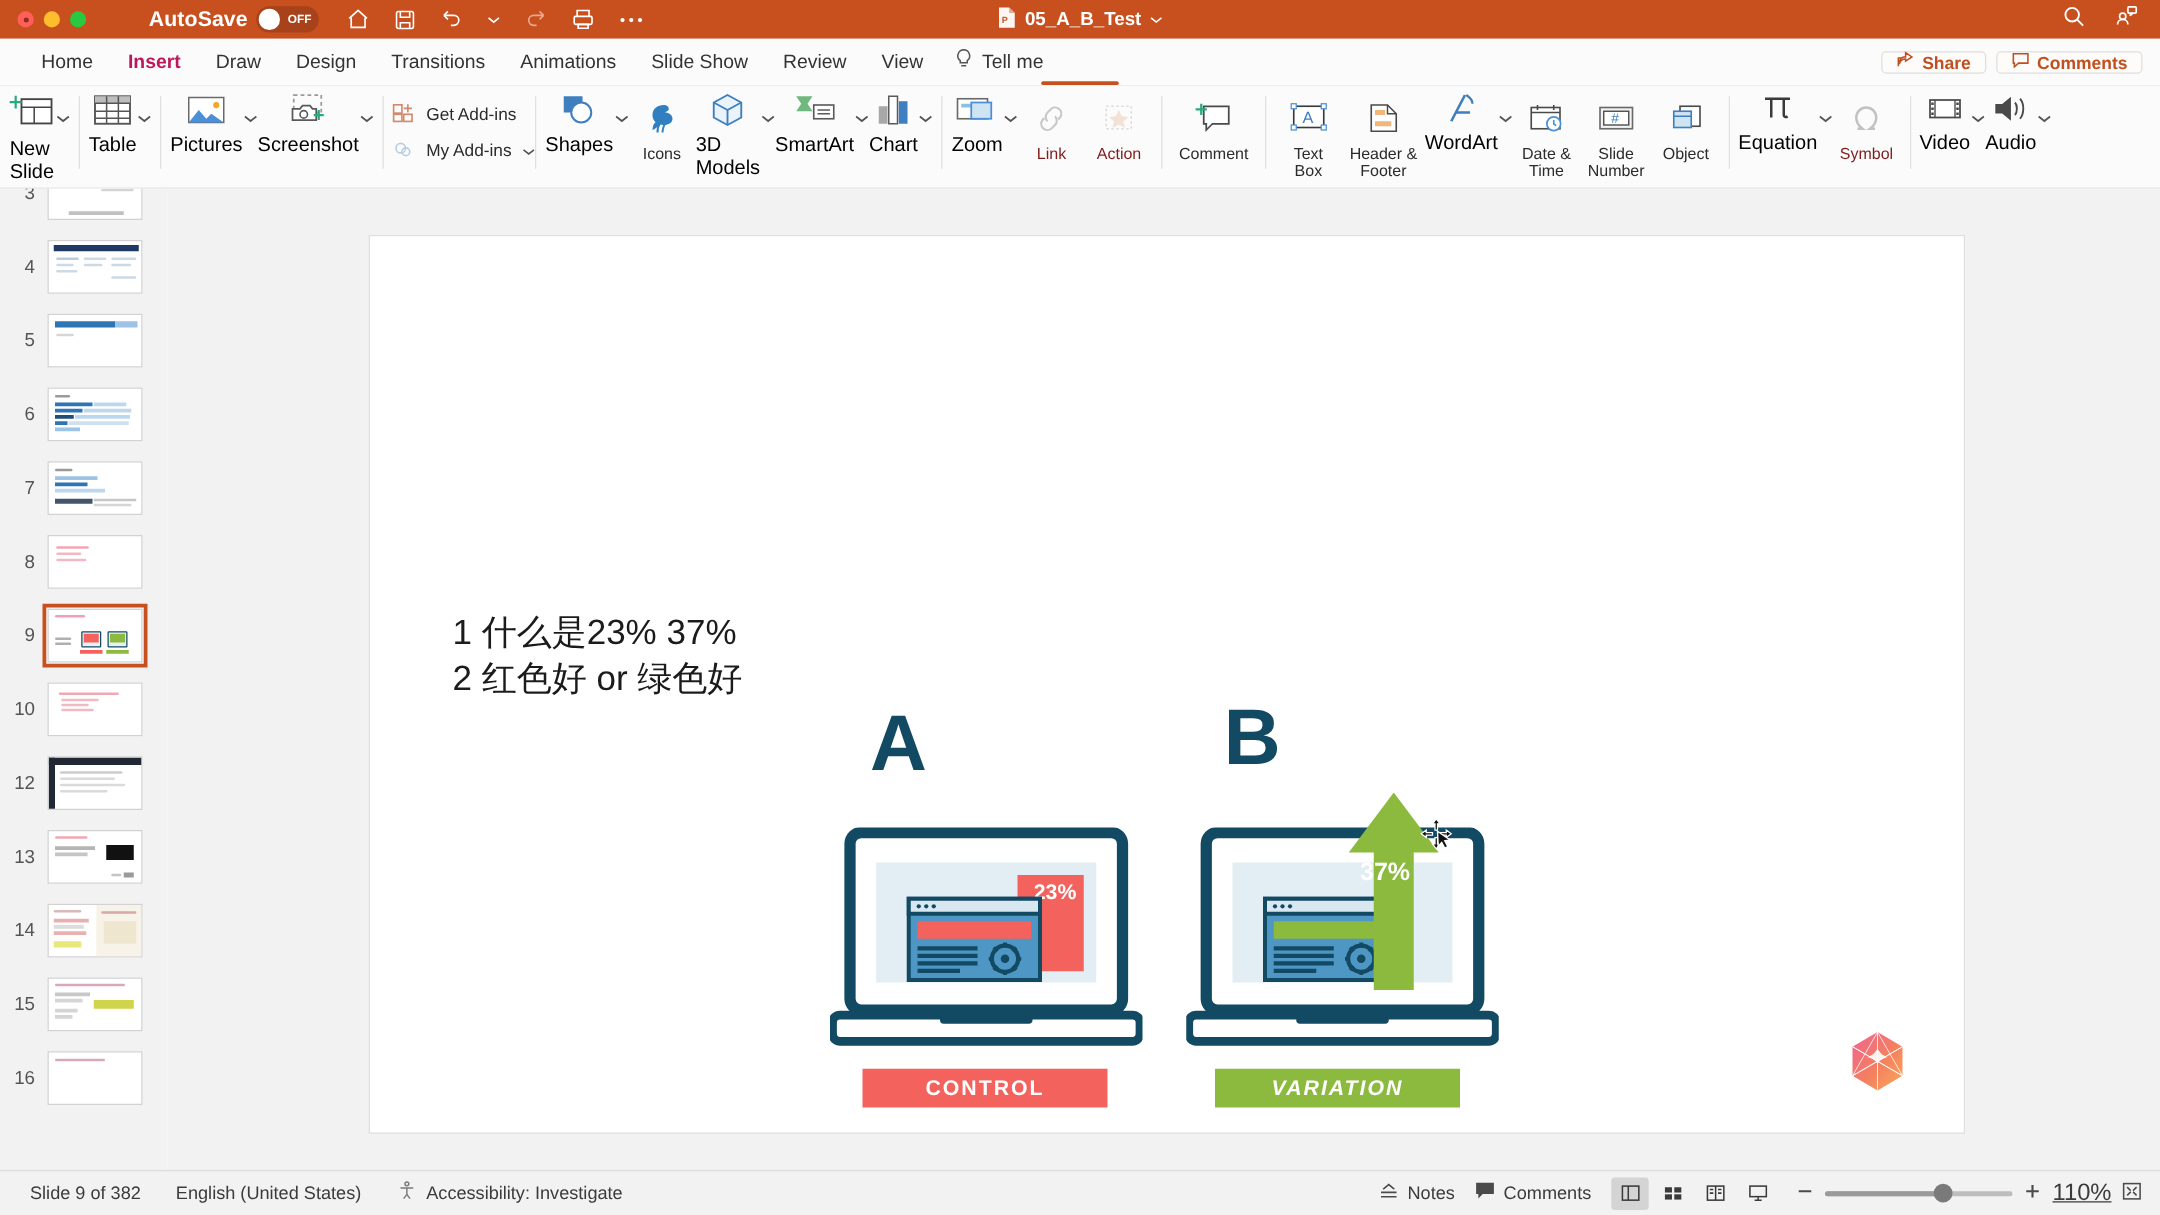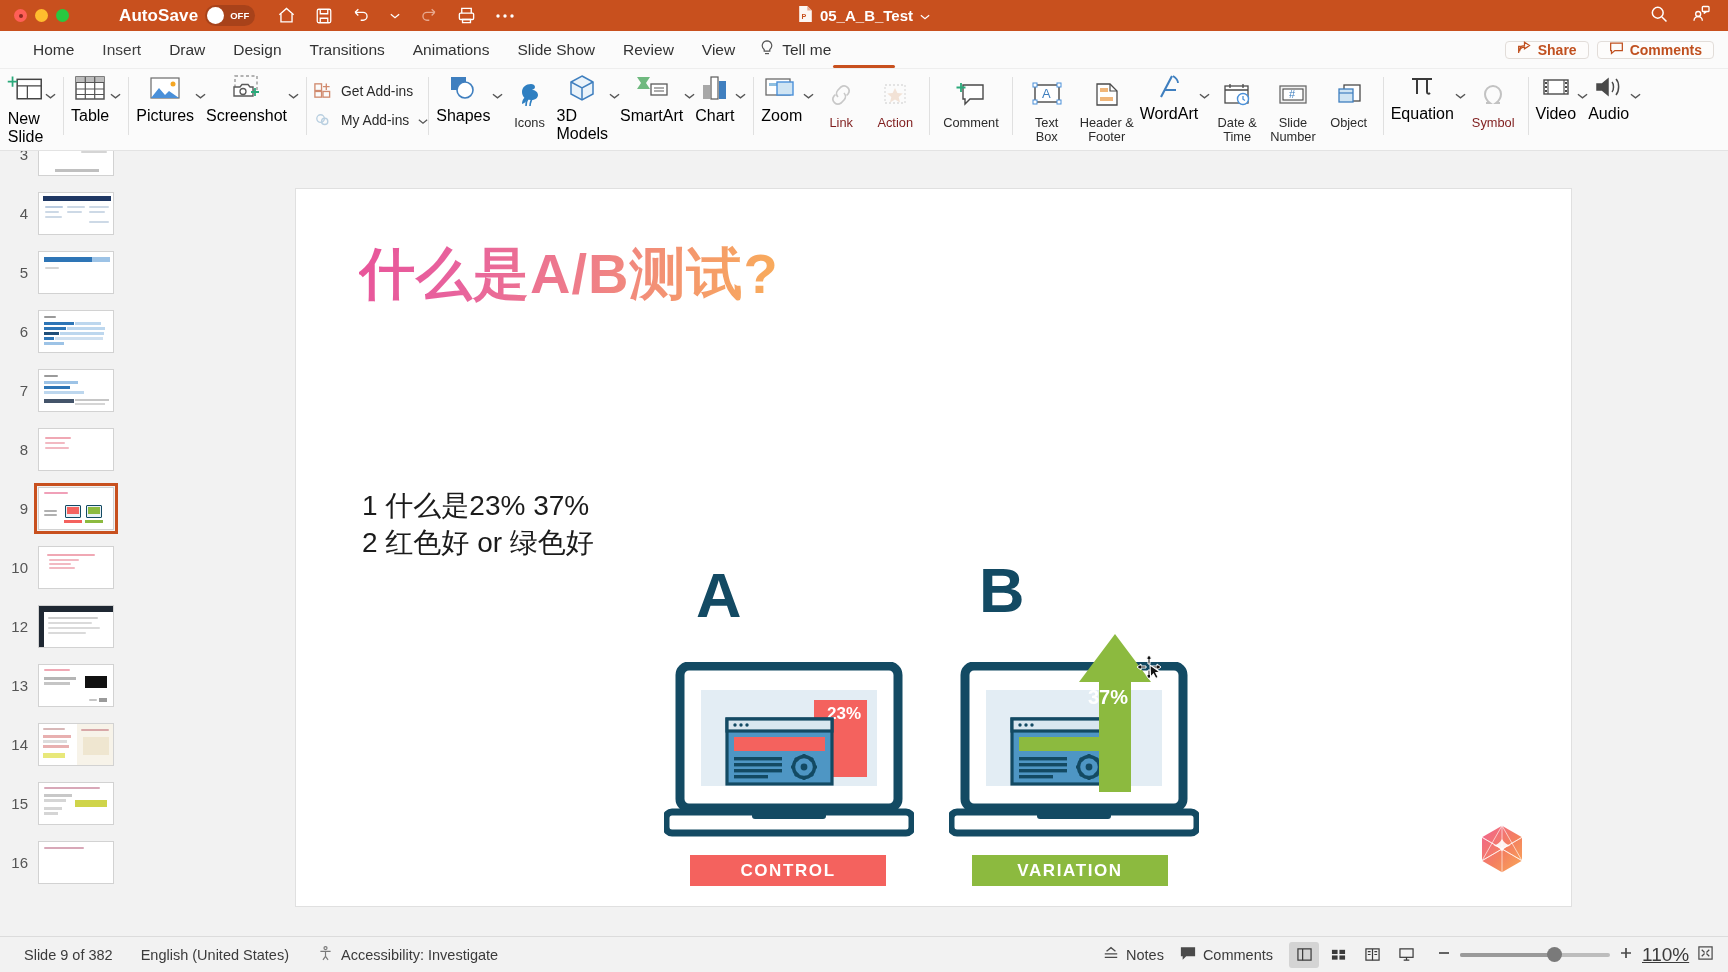--- a/index.html
+++ b/index.html
@@ -53,21 +53,21 @@
     position:absolute; top:31px; left:0; width:1728px; height:38px;
     background:#fbfbfb; display:flex; align-items:center;
     border-bottom: 1px solid #eeeeee;
     padding-left: 13px;
   }
   .tab {
     font-size:15.5px; color:#333; padding: 0 14px; height:38px;
     display:flex; align-items:center; cursor:default;
   }
   .tab:first-child { margin-left: 6px; }
-  .tab.active { font-weight:400; color:#404040; }
+  .tab.active { font-weight:700; color:#be185d; }
   .tellme { display:flex; align-items:center; gap:7px; padding-left:10px; font-size:15.5px; color:#333;}
   .tb-actions { position:absolute; right:14px; display:flex; gap:8px; align-items:center; }
   .pill {
     display:flex; align-items:center; gap:6px; height:18px; padding: 0 11px;
     border:1px solid #e2ddd9; border-radius:4px; background:#fdfcfb;
     color:#c0501f; font-size:14px; font-weight:600;
   }
 
   
   .ribbon {
@@ -874,21 +874,20 @@
       <div class="thumb-num">16</div>
       <div class="thumb-box">
         <div class="tline" style="left:5px;top:5px;width:40px;background:#d8a8b8"></div>
       </div>
     </div>
   </div>
 
   <div class="canvas">
     <div class="slide">
 
-      <div class="slide-title">什么是A/B测试?</div>
 
       <div class="slide-body">
         <div>1 什么是23% 37%</div>
         <div>2 红色好 or 绿色好</div>
       </div>
 
       <div class="abwrap">
 
         <div class="ab-letter" style="left:400px;top:370px;">A</div>
 
@@ -941,21 +940,21 @@
           <path d="M8 150h234a6 6 0 0 1 6 6v9a6 6 0 0 1-6 6H8a6 6 0 0 1-6-6v-9a6 6 0 0 1 6-6z" fill="#fff" stroke="#134a63" stroke-width="7"></path>
           <rect x="88" y="147" width="74" height="10" rx="3" fill="#134a63"></rect>
         </svg>
 
         <svg style="position:absolute;left:769px;top:443px;" width="100" height="160" viewBox="0 0 100 160">
           <path d="M34 48h32v112H34z" fill="#8cba3f"></path>
           <path d="M50 2L86 50H14z" fill="#8cba3f"></path>
           <text x="23" y="72" font-size="20" font-weight="bold" fill="#fff" font-family="Liberation Sans">37%</text>
         </svg>
 
-        <div class="badge" style="left:676px;top:666px;width:196px;background:#8cba3f;">VARIATION</div>
+        <div class="badge" style="left:676px;top:666px;width:196px;background:#8cba3f;font-style:italic;">VARIATION</div>
 
         <svg class="cursor" style="left:840px;top:465px;" width="30" height="30" viewBox="0 0 30 30">
           <g fill="#111" stroke="#fff" stroke-width="1">
             <path d="M13 1l3 4h-2v5h-2V5h-2z"></path>
             <path d="M13 25l3-4h-2v-5h-2v5h-2z"></path>
             <path d="M1 13l4-3v2h5v2H5v2z"></path>
             <path d="M25 13l-4-3v2h-5v2h5v2z"></path>
           </g>
           <path d="M14 11l10 7-4.2.6 2.4 4.6-2.4 1.3-2.4-4.6-2.8 3.1z" fill="#111" stroke="#fff" stroke-width="1.1"></path>
         </svg>

